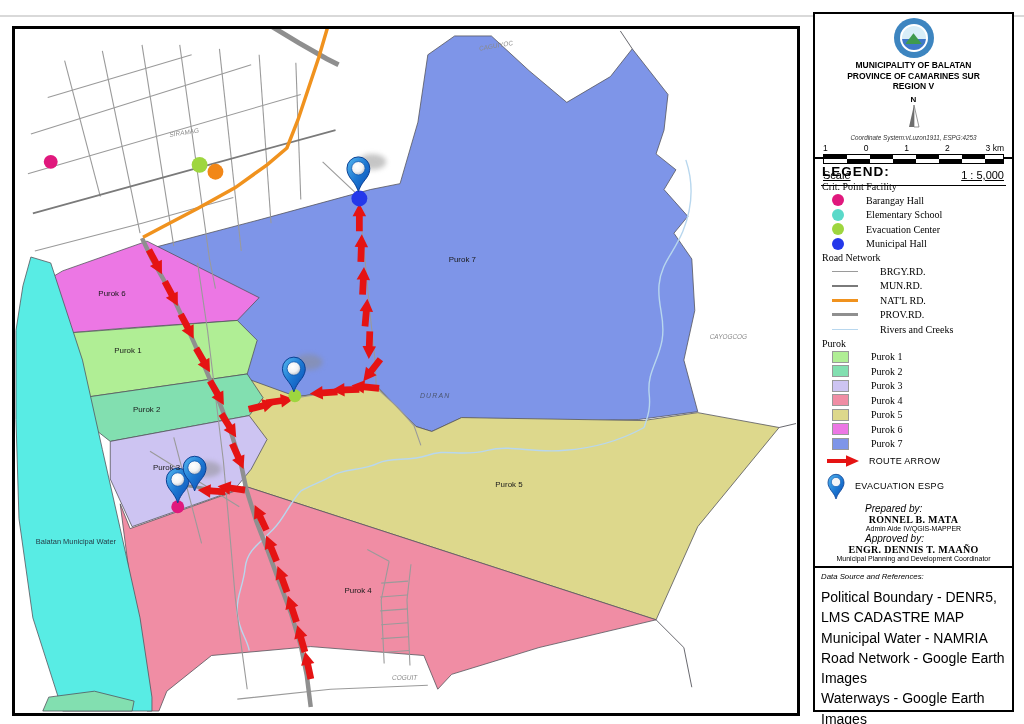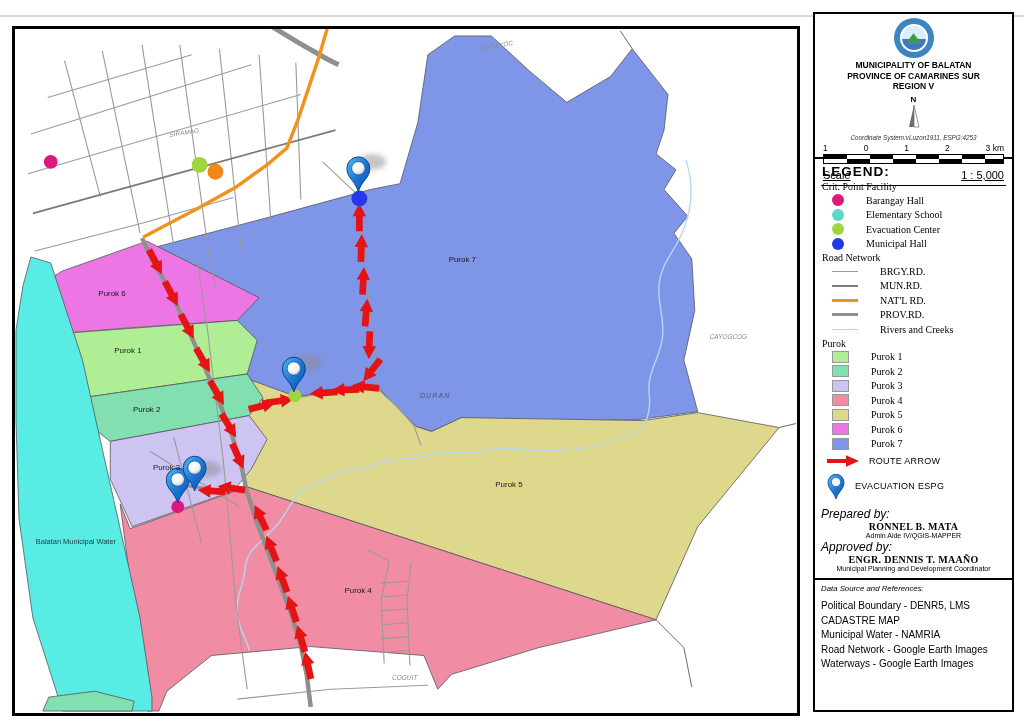--- a/index.html
+++ b/index.html
@@ -38,26 +38,26 @@
   .lhead{font-size:13.5px;font-weight:bold;letter-spacing:1px;font-family:Liberation Sans, sans-serif;}
   .lsub{font-size:10px;margin-top:2px;}
   .lrow{display:flex;align-items:center;gap:22px;margin:1.5px 0 1.5px 10px;font-size:10px;height:13px;}
   .dot{width:12px;height:12px;border-radius:50%;flex:0 0 auto;}
   .lnsample{width:26px;flex:0 0 auto;}
   .sw{width:15px;height:10px;flex:0 0 auto;border:.5px solid #999;}
   .rrow{display:flex;align-items:center;gap:9px;margin-top:4px;margin-left:4px;font-size:9px;
         font-family:"Liberation Sans",sans-serif;letter-spacing:.3px;}
   
   .cblock{height:76px;border-bottom:2px solid #000;padding:3px 6px;box-sizing:border-box;}
-  .clabel{font-size:12px;font-style:italic;}
+  .clabel{font-size:10px;font-style:italic;margin-left:44px;}
   .cname{text-align:center;font-family:"Liberation Serif",serif;font-weight:bold;font-size:10px;letter-spacing:.3px;}
   .crole{text-align:center;font-size:7px;margin-bottom:1px;}
   .dblock{flex:1;padding:4px 6px;box-sizing:border-box;}
   .dlabel{font-size:7.8px;font-style:italic;margin-bottom:6px;}
-  .dline{font-size:10px;line-height:1.45;}
+  .dline{font-size:14px;line-height:1.45;}
 </style>
 </head>
 <body>
 
 <div id="page">
   <div class="hairline"></div>
 
   <div id="mapframe">
   <svg viewBox="12 26 788 690" preserveAspectRatio="none">
     <defs>

